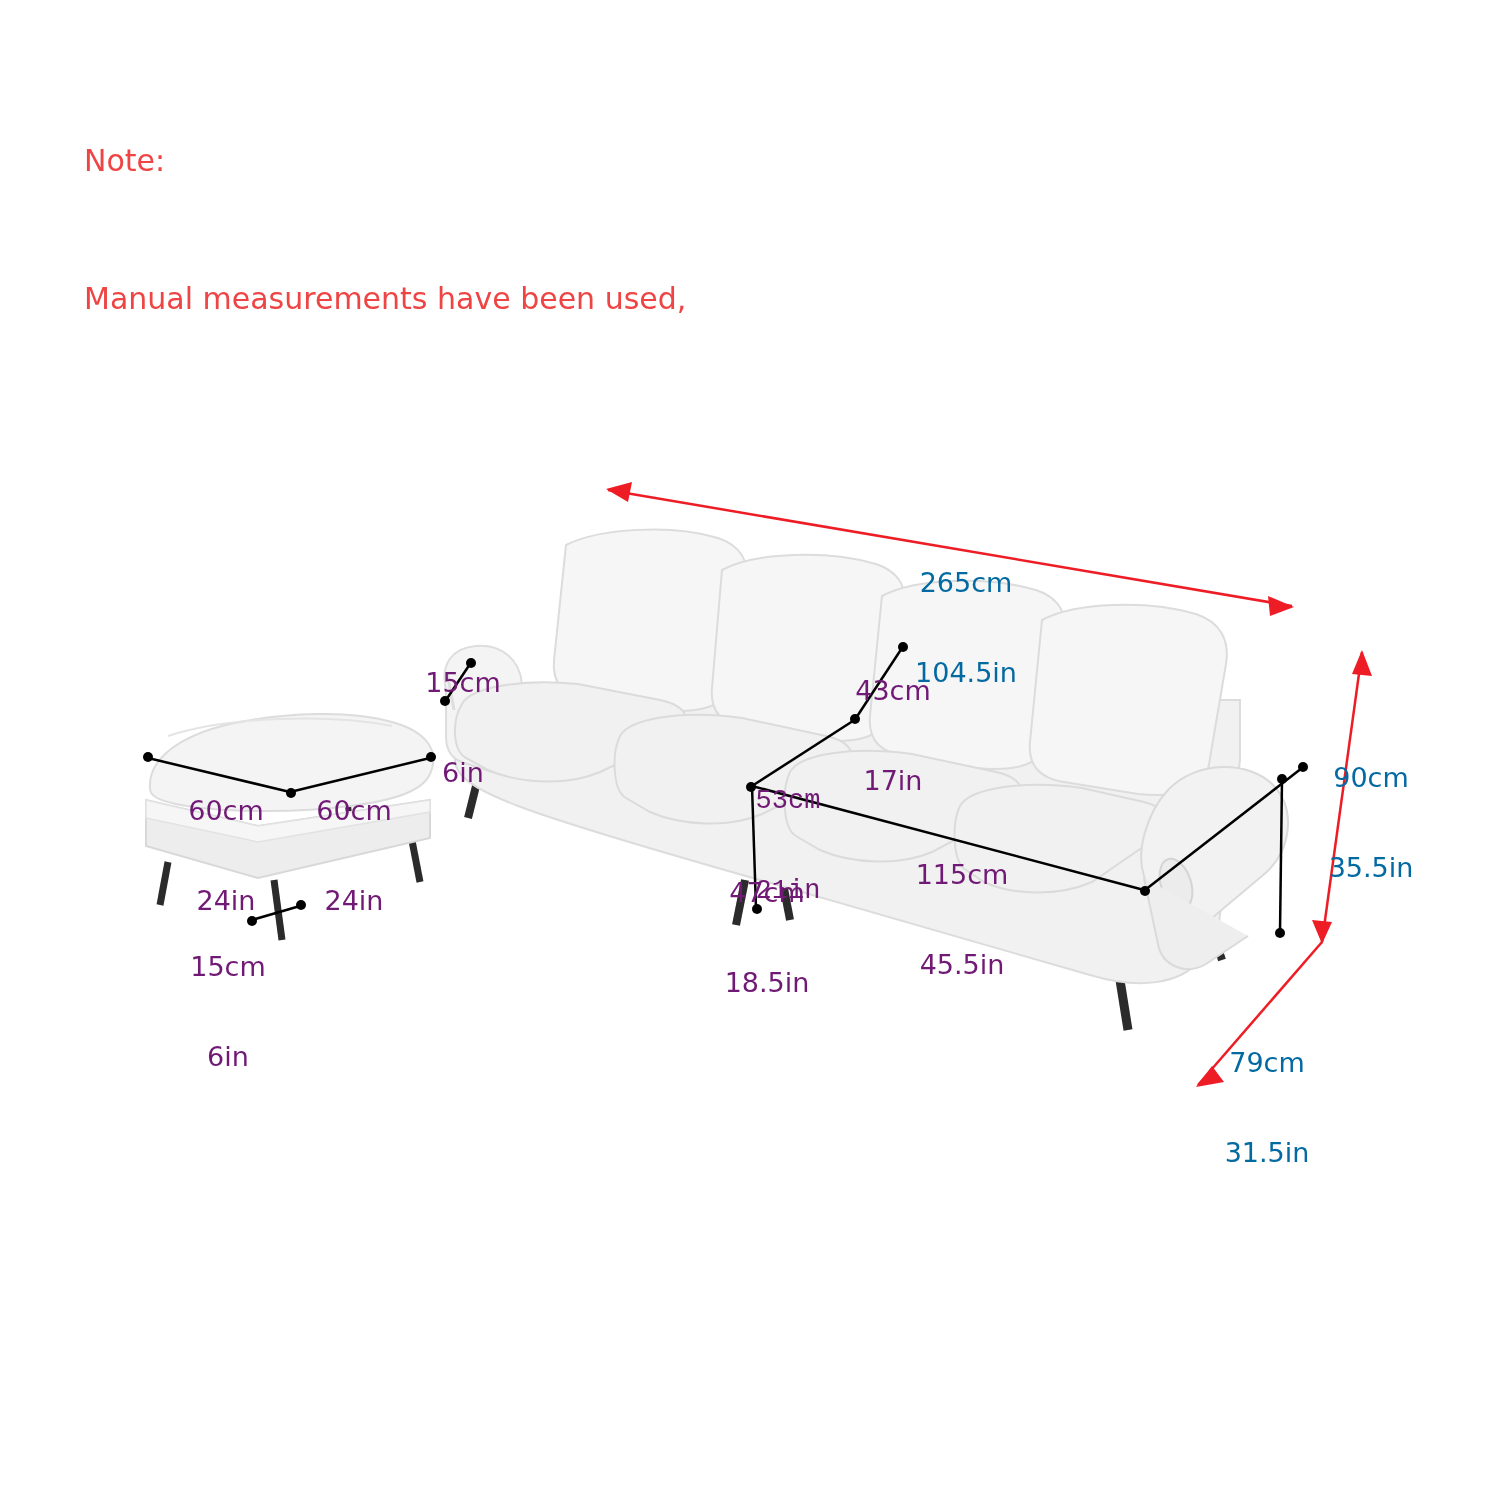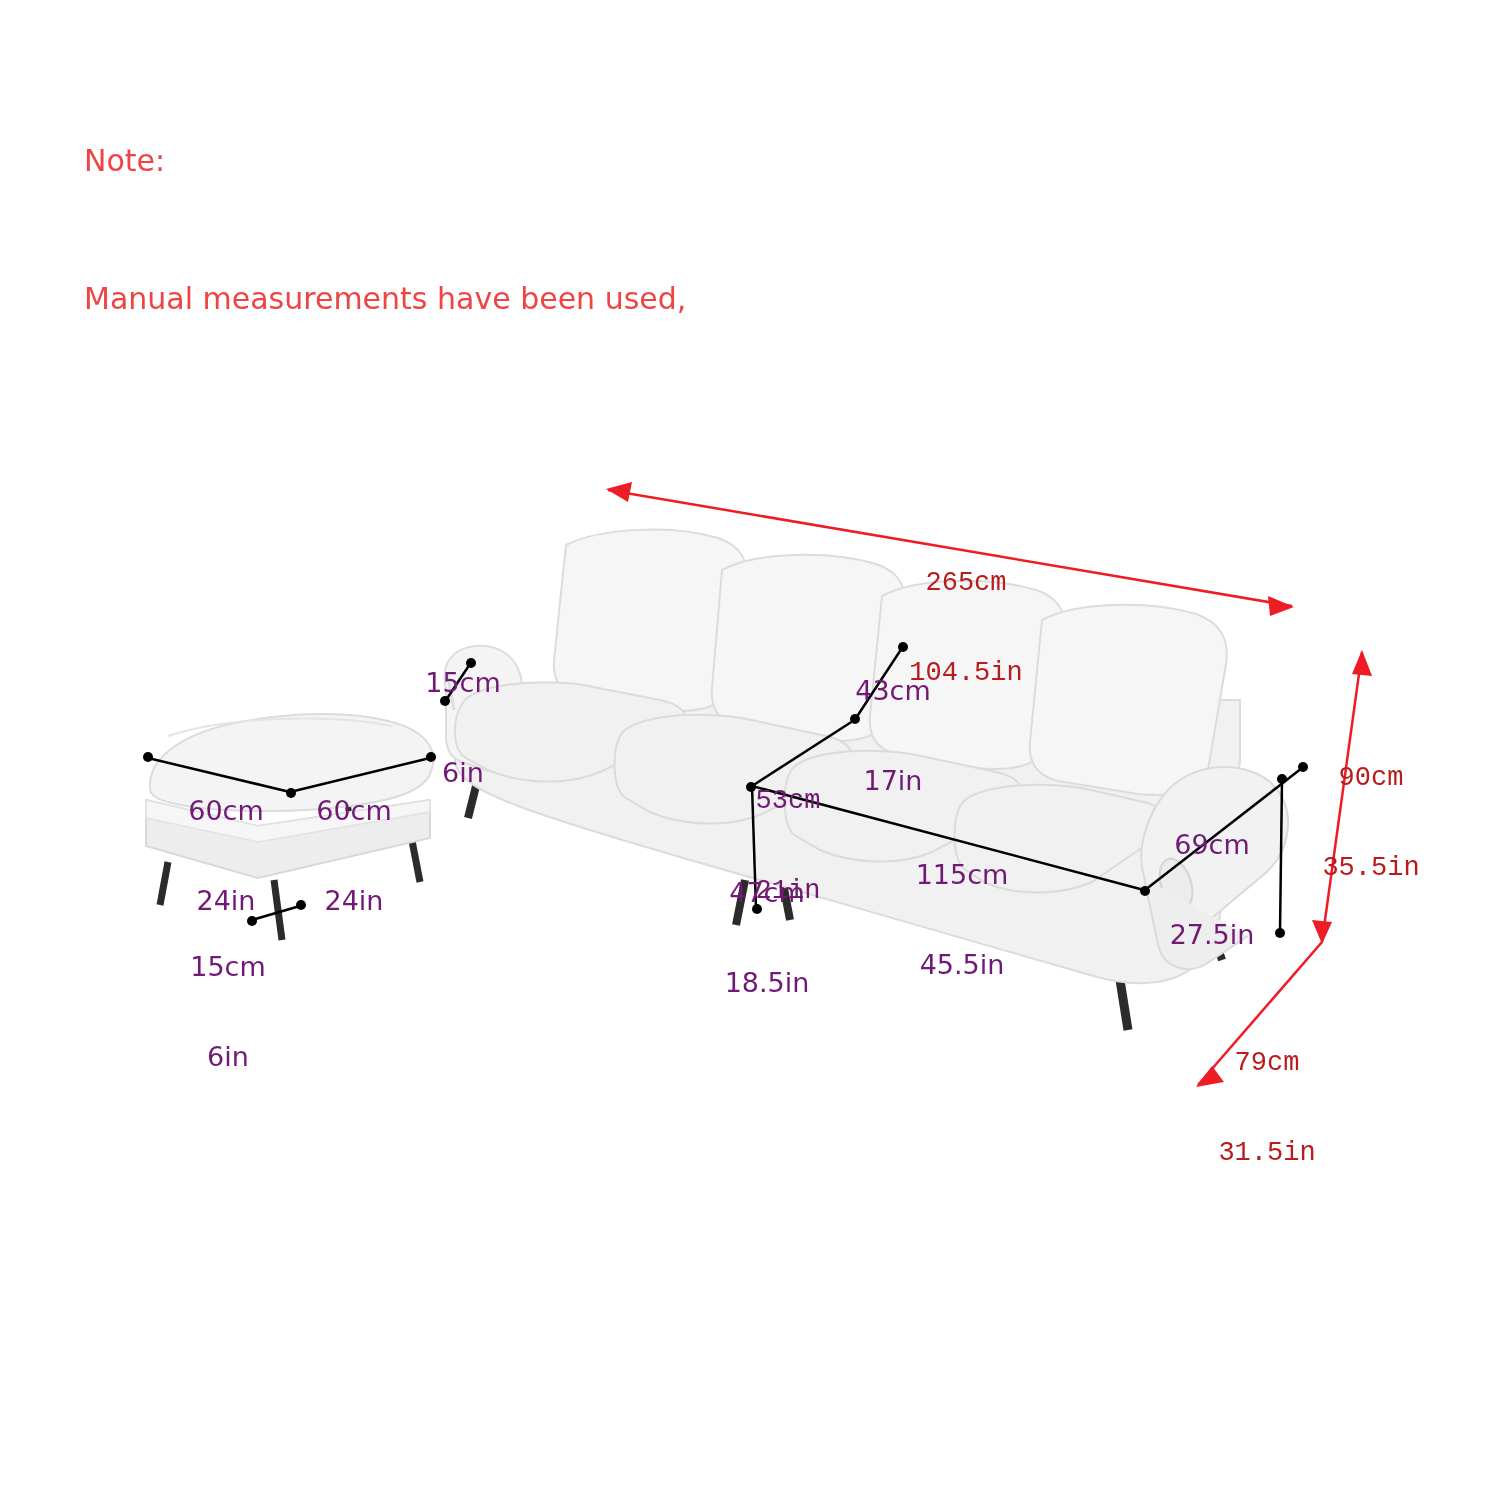--- a/index.html
+++ b/index.html
@@ -36,21 +36,21 @@
 
   .dim-label {
     position: absolute;
     font-family: "DejaVu Sans", sans-serif;
     font-size: 27px;
     line-height: 30px;
     color: #701a75;
     white-space: pre;
     text-align: center;
   }
-  .dim-label.red { color: #b91c1c; font-family: Liberation Mono, monospace; }
+  .dim-label.red { color: #0369a1; }
   .dim-label span { display: block; }
 </style>
 </head>
 <body>
 
 <div id="page">
 
   <div class="note-block">
     <span class="note-line">Note:</span>
     <span class="note-line">Manual measurements have been used,</span>
@@ -201,24 +201,20 @@
   <div class="dim-label" style="left:712px; top:818px; width:110px;">
     <span>47cm</span>
     <span>18.5in</span>
   </div>
 
   <div class="dim-label" style="left:906px; top:800px; width:112px;">
     <span>115cm</span>
     <span>45.5in</span>
   </div>
 
-  <div class="dim-label" style="left:1164px; top:770px; width:96px;">
-    <span>69cm</span>
-    <span>27.5in</span>
-  </div>
 
 
   <div class="dim-label" style="left:178px; top:736px; width:96px;">
     <span>60cm</span>
     <span>24in</span>
   </div>
 
   <div class="dim-label" style="left:306px; top:736px; width:96px;">
     <span>60cm</span>
     <span>24in</span>

